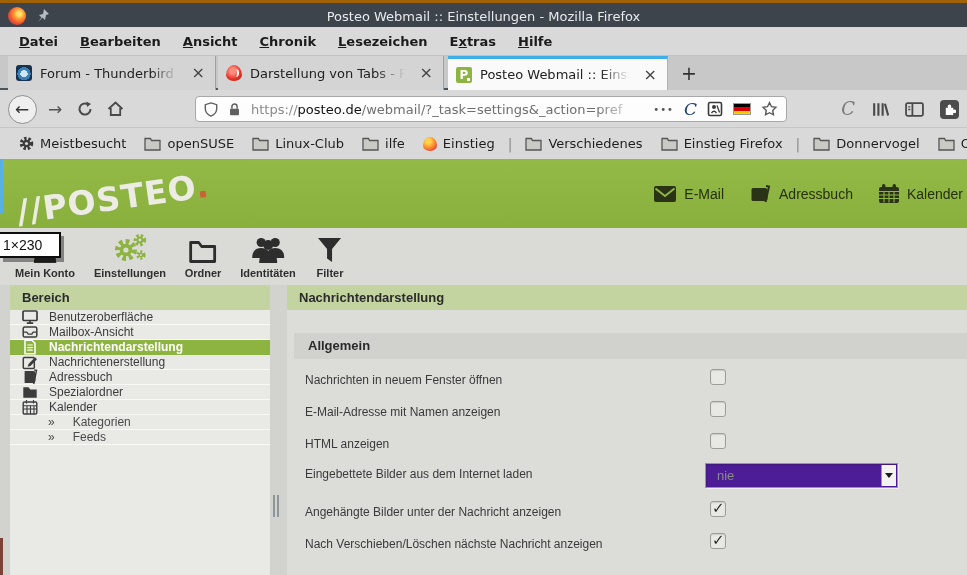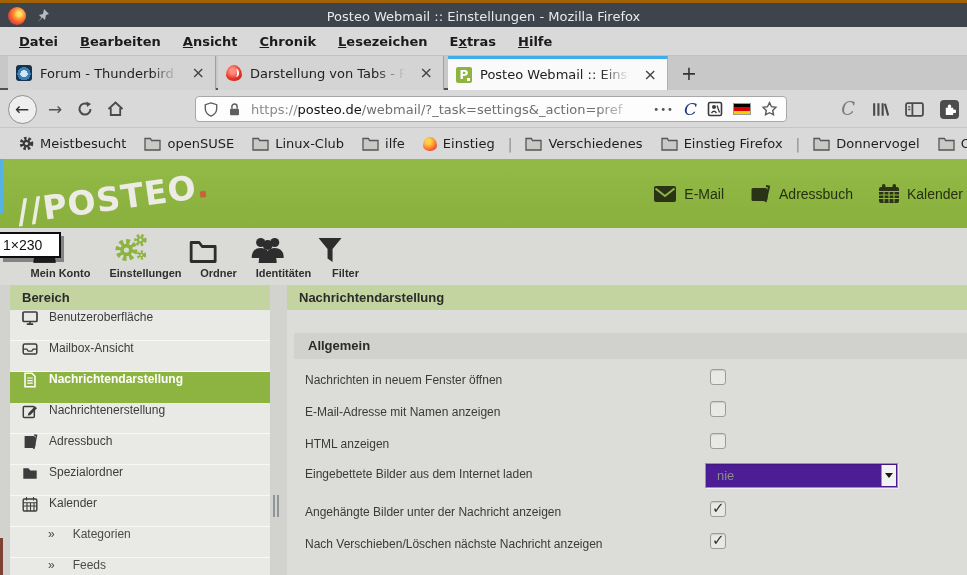--- a/index.html
+++ b/index.html
@@ -85,33 +85,33 @@
   .plogo .dot { color:#c96236; }
   .pnav { position:absolute; right:4px; top:0; height:69px; display:flex; align-items:center; gap:26px; }
   .pnav .pitem { display:flex; align-items:center; gap:8px; font-size:14px; color:#26300f;
     font-family:"Liberation Sans", sans-serif; }
 
   
   .stoolbar { position:absolute; left:0; top:228px; width:967px; height:57px; background:#dadad7; }
   .titem { position:absolute; top:4px; transform:translateX(-50%); text-align:center; color:#2d2d2d; }
   .titem .ticon { height:32px; display:flex; align-items:flex-end; justify-content:center; }
   .titem .tlabel { font-size:11px; font-weight:bold; color:#2f2f2f; margin-top:3px;
-    font-family:"Liberation Sans", sans-serif;padding-left:31px; }
+    font-family:"Liberation Sans", sans-serif; }
   .titem.active { color:#8db441; }
   .size-tip { position:absolute; left:0; top:4px; width:61px; height:26px; background:#fff;
     border:2px solid #0d0d0d; border-left:none; box-shadow:3px 4px 0 rgba(0,0,0,0.4);
     font-size:14px; color:#111; line-height:22px; padding-left:3px; z-index:5;
     font-family:"Liberation Sans", sans-serif; }
 
   
   .content { position:absolute; left:0; top:285px; width:967px; height:290px; background:#d2d2cf; }
   .panel-header { height:25px; background:#c3d4a0; font-weight:bold; font-size:13px; color:#2b2b2b;
     line-height:25px; padding-left:12px; font-family:"Liberation Sans", sans-serif; }
   .sidebar { position:absolute; left:10px; top:0; width:260px; height:290px; overflow:hidden; background:#e9e9e6; }
-  .side-item { height:31px; display:flex; gap:11px; padding-left:12px;
+  .side-item { height:15px; display:flex; align-items:center; gap:11px; padding-left:12px;
     background:#e9e9e6; border-bottom:1px solid #f8f8f5; font-size:12px; color:#3c3c3c;
     font-family:"Liberation Sans", sans-serif; }
   .side-item svg { flex:0 0 16px; }
   .side-item.selected { background:#8db441; color:#fff; font-weight:bold; border-bottom-color:#8db441; }
   .side-item.sub { padding-left:38px; color:#4a4a4a; }
   .side-item.sub b { font-weight:normal; margin-right:7px; }
   .splitter { position:absolute; left:273px; top:210px; width:8px; height:22px; display:flex; gap:2px; }
   .splitter i { width:2px; height:22px; background:#8e959b; }
 
   .main-panel { position:absolute; left:287px; top:0; width:680px; height:290px; background:#dcdcd9; }

